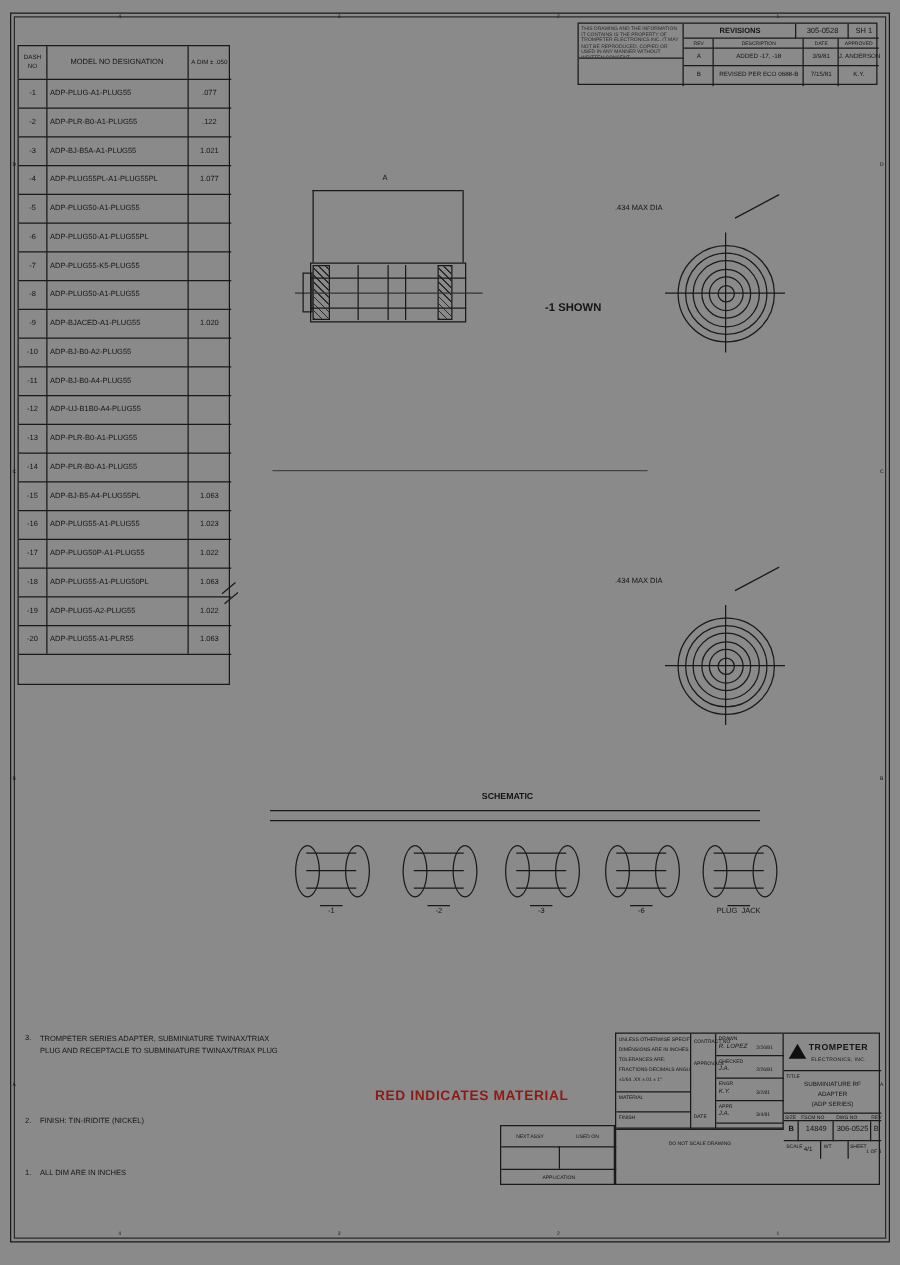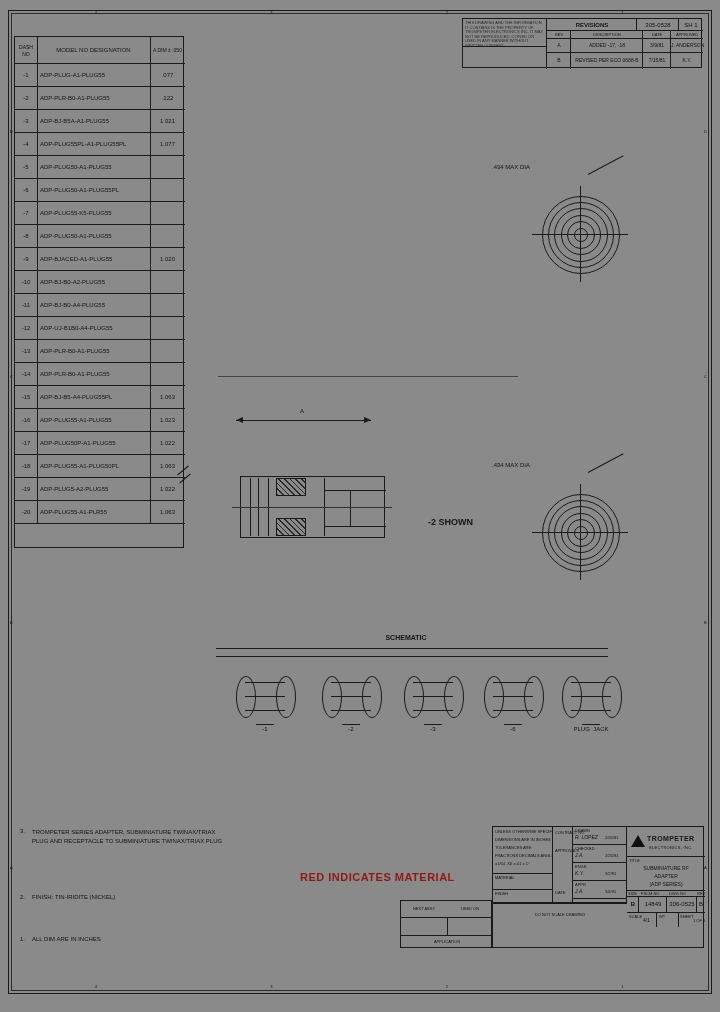--- a/index.html
+++ b/index.html
@@ -361,57 +361,56 @@
           <div class="mt-c2">
             <div class="mt-desc">ADP-PLUG55-A1-PLR55</div>
           </div>
           <div class="mt-c3">
             <div class="mt-txt">1.063</div>
           </div>
         </div>
       </div>
   </div>
 
+  <div class="bx" style="left:228px;top:126px;width:200px;height:160px;">
+
+    <div class="ln hl" style="left:22px;top:26px;width:120px;"></div>
+    <div class="ln vl" style="left:22px;top:26px;height:58px;"></div>
+    <div class="ln vl" style="left:142px;top:26px;height:58px;"></div>
+    <div class="t s" style="left:78px;top:14px;">A</div>
+
+    <div class="bx" style="left:20px;top:84px;width:125px;height:48px;border:1px solid #1a1a1a;"></div>
+    <div class="bx hatch" style="left:22px;top:86px;width:14px;height:44px;"></div>
+    <div class="bx hatch" style="left:122px;top:86px;width:12px;height:44px;"></div>
+    <div class="ln vl" style="left:58px;top:86px;height:44px;"></div>
+    <div class="ln vl" style="left:82px;top:86px;height:44px;"></div>
+    <div class="ln vl" style="left:96px;top:86px;height:44px;"></div>
+    <div class="ln hl" style="left:20px;top:96px;width:125px;"></div>
+    <div class="ln hl" style="left:20px;top:120px;width:125px;"></div>
+    <div class="ln hl" style="left:8px;top:108px;width:150px;background:#333;"></div>
+    <div class="bx" style="left:14px;top:92px;width:8px;height:32px;border:1px solid #1a1a1a;"></div>
+
+    <div class="t l bold" style="left:208px;top:116px;color:#151515;">-1 SHOWN</div>
+  </div>
 
   <div class="bx" style="left:520px;top:188px;width:120px;height:110px;">
     <div class="ell" style="left:22px;top:8px;width:76px;height:76px;"></div>
     <div class="ell" style="left:28px;top:14px;width:64px;height:64px;"></div>
     <div class="ell" style="left:34px;top:20px;width:52px;height:52px;"></div>
     <div class="ell" style="left:41px;top:27px;width:38px;height:38px;"></div>
     <div class="ell" style="left:47px;top:33px;width:26px;height:26px;"></div>
     <div class="ell" style="left:54px;top:40px;width:12px;height:12px;"></div>
     <div class="ln hl" style="left:12px;top:46px;width:96px;"></div>
     <div class="ln vl" style="left:60px;top:-2px;height:96px;"></div>
     <div class="ln" style="left:68px;top:-14px;width:40px;height:1px;transform:rotate(-28deg);transform-origin:left center;"></div>
     <div class="t s" style="left:-28px;top:-24px;">.434 MAX DIA</div>
   </div>
 
   <div class="ln hl" style="left:218px;top:376px;width:300px;background:#444;"></div>
 
-  <div class="bx" style="left:228px;top:400px;width:210px;height:170px;">
-    <div class="ln hl" style="left:8px;top:20px;width:135px;"></div>
-    <div class="t s" style="left:72px;top:8px;">A</div>
-
-    <div class="bx" style="left:8px;top:17px;width:0;height:0;border-top:3px solid transparent;border-bottom:3px solid transparent;border-right:7px solid #1a1a1a;"></div>
-    <div class="bx" style="left:136px;top:17px;width:0;height:0;border-top:3px solid transparent;border-bottom:3px solid transparent;border-left:7px solid #1a1a1a;"></div>
-
-    <div class="bx" style="left:12px;top:76px;width:145px;height:62px;border:1px solid #1a1a1a;"></div>
-    <div class="bx hatch" style="left:48px;top:78px;width:30px;height:18px;"></div>
-    <div class="bx hatch" style="left:48px;top:118px;width:30px;height:18px;"></div>
-    <div class="ln vl" style="left:22px;top:78px;height:58px;"></div>
-    <div class="ln vl" style="left:30px;top:78px;height:58px;"></div>
-    <div class="ln vl" style="left:40px;top:78px;height:58px;"></div>
-    <div class="ln vl" style="left:96px;top:78px;height:58px;"></div>
-    <div class="ln vl" style="left:122px;top:90px;height:36px;"></div>
-    <div class="ln hl" style="left:96px;top:90px;width:62px;"></div>
-    <div class="ln hl" style="left:96px;top:126px;width:62px;"></div>
-    <div class="ln hl" style="left:4px;top:107px;width:160px;background:#333;"></div>
-
-    <div class="t l bold" style="left:200px;top:118px;">-2 SHOWN</div>
-  </div>
 
   <div class="bx" style="left:520px;top:486px;width:120px;height:110px;">
     <div class="ell" style="left:22px;top:8px;width:76px;height:76px;"></div>
     <div class="ell" style="left:28px;top:14px;width:64px;height:64px;"></div>
     <div class="ell" style="left:34px;top:20px;width:52px;height:52px;"></div>
     <div class="ell" style="left:41px;top:27px;width:38px;height:38px;"></div>
     <div class="ell" style="left:47px;top:33px;width:26px;height:26px;"></div>
     <div class="ell" style="left:54px;top:40px;width:12px;height:12px;"></div>
     <div class="ln hl" style="left:12px;top:46px;width:96px;"></div>
     <div class="ln vl" style="left:60px;top:-2px;height:96px;"></div>

